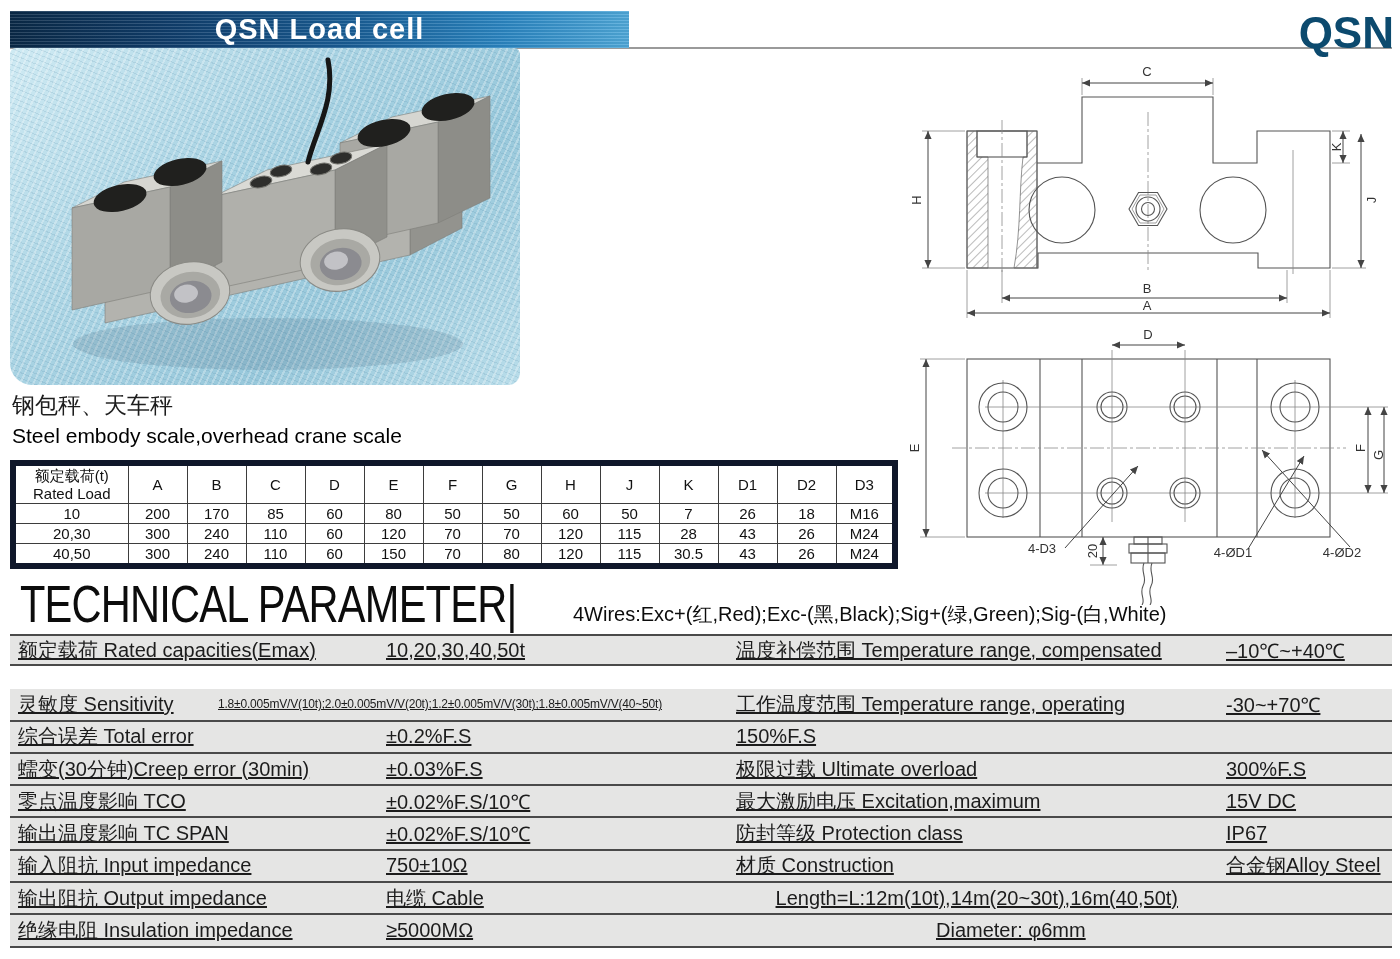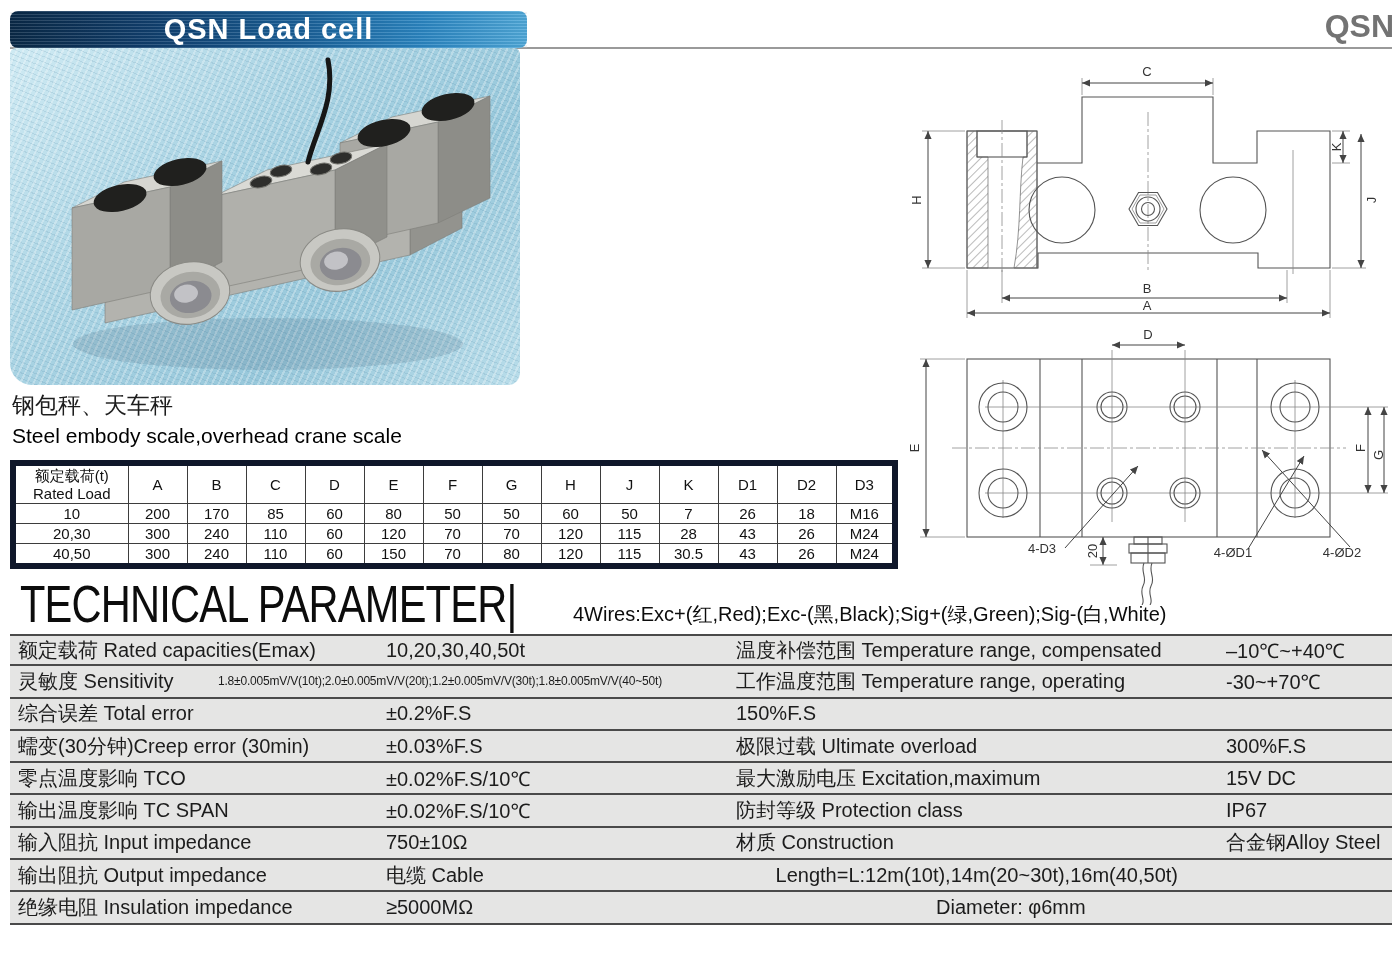--- a/index.html
+++ b/index.html
@@ -1,27 +1,27 @@
 <!DOCTYPE html>
 <html><head>
 <meta charset="utf-8">
 <style>
   html,body{margin:0;padding:0;background:#ffffff;}
   .page{position:relative;width:1400px;height:959px;background:#ffffff;overflow:hidden;
         font-family:"Liberation Sans",sans-serif;color:#111;}
 
   
   .topline{position:absolute;left:10px;top:47px;width:1382px;height:2px;background:#9a9a9a;z-index:1;}
-  .banner{position:absolute;left:10px;top:11px;width:517px;height:37px;z-index:3;
+  .banner{position:absolute;left:10px;top:11px;width:619px;height:37px;z-index:3;
           background:linear-gradient(90deg,#0a2947 0%,#11406f 28%,#195e96 55%,#2b86c2 80%,#4fa8d9 100%);
-          display:flex;align-items:center;justify-content:center;border-radius:8px;}
+          display:flex;align-items:center;justify-content:center;}
   .banner::after{content:"";position:absolute;inset:0;
           background:repeating-linear-gradient(180deg,rgba(255,255,255,0.14) 0 1px,rgba(0,0,0,0.05) 1px 3px);}
   .banner-title{position:relative;z-index:2;color:#ffffff;font-size:29px;font-weight:bold;letter-spacing:1px;}
-  .brand{position:absolute;right:6px;top:8px;font-size:32px;font-weight:bold;color:#737373;z-index:3;}
+  .brand{position:absolute;right:6px;top:8px;font-size:44px;font-weight:bold;color:#0c4a6e;z-index:3;}
 
   
   .photo{position:absolute;left:10px;top:48px;width:510px;height:337px;z-index:2;
          border-radius:6px 6px 12px 22px;overflow:hidden;
          background:
            repeating-linear-gradient(115deg,rgba(255,255,255,0.28) 0 2px,rgba(255,255,255,0) 2px 6px),
            repeating-linear-gradient(23deg,rgba(80,130,160,0.16) 0 1px,rgba(255,255,255,0) 1px 5px),
            linear-gradient(135deg,#cfeaf3 0%,#a9d3e3 38%,#98c8db 68%,#b9ddea 100%);}
   .photo svg{position:absolute;left:0;top:0;}
 
@@ -43,23 +43,23 @@
   .techtitle{position:absolute;left:0;bottom:-6px;font-size:52px;line-height:52px;color:#0c0c0c;
              letter-spacing:-1px;transform:scaleX(0.80);transform-origin:0 100%;white-space:nowrap;}
   .wires{position:absolute;left:553px;bottom:-4px;font-size:20px;color:#0c0c0c;white-space:nowrap;}
 
   
   .params{position:absolute;left:10px;top:634px;width:1382px;}
   .param-row{display:grid;grid-template-columns:368px 350px 490px 1fr;align-items:center;
              height:32.3px;box-sizing:border-box;background:#e5e5e4;
              border-bottom:2px solid #4a4a4a;padding-left:8px;}
   .param-row:nth-child(1){border-top:2px solid #4a4a4a;}
-  .param-row:nth-child(2){grid-template-columns:200px 518px 490px 1fr;}
+  .param-row:nth-child(2){grid-template-columns:200px 518px 490px 1fr;margin-top:23px;}
   .param-row:nth-child(9),.param-row:nth-child(10){grid-template-columns:368px 350px 200px 1fr;}
-  .l-label,.r-label,.l-value,.r-value{font-size:20px;color:#1c1c1c;white-space:nowrap;overflow:visible;}
+  .l-label,.r-label,.l-value,.r-value{font-size:20px;color:#1c1c1c;white-space:nowrap;overflow:visible;text-decoration:underline;}
   .param-row:nth-child(2) .l-value{font-size:12px;letter-spacing:-0.2px;}
   .param-row:nth-child(8) .r-value{text-align:right;padding-right:48px;}
 
   
   .drawings{position:absolute;left:900px;top:60px;z-index:0;}
   .drawings text{font-size:13px;fill:#333;font-family:"Liberation Sans",sans-serif;}
   .oln{stroke:#555;stroke-width:1.1;fill:none;}
   .thin{stroke:#888;stroke-width:0.8;fill:none;}
   .cl{stroke:#8a8a8a;stroke-width:0.8;fill:none;stroke-dasharray:14 3 3 3;}
   .dim{stroke:#444;stroke-width:1;fill:none;}

